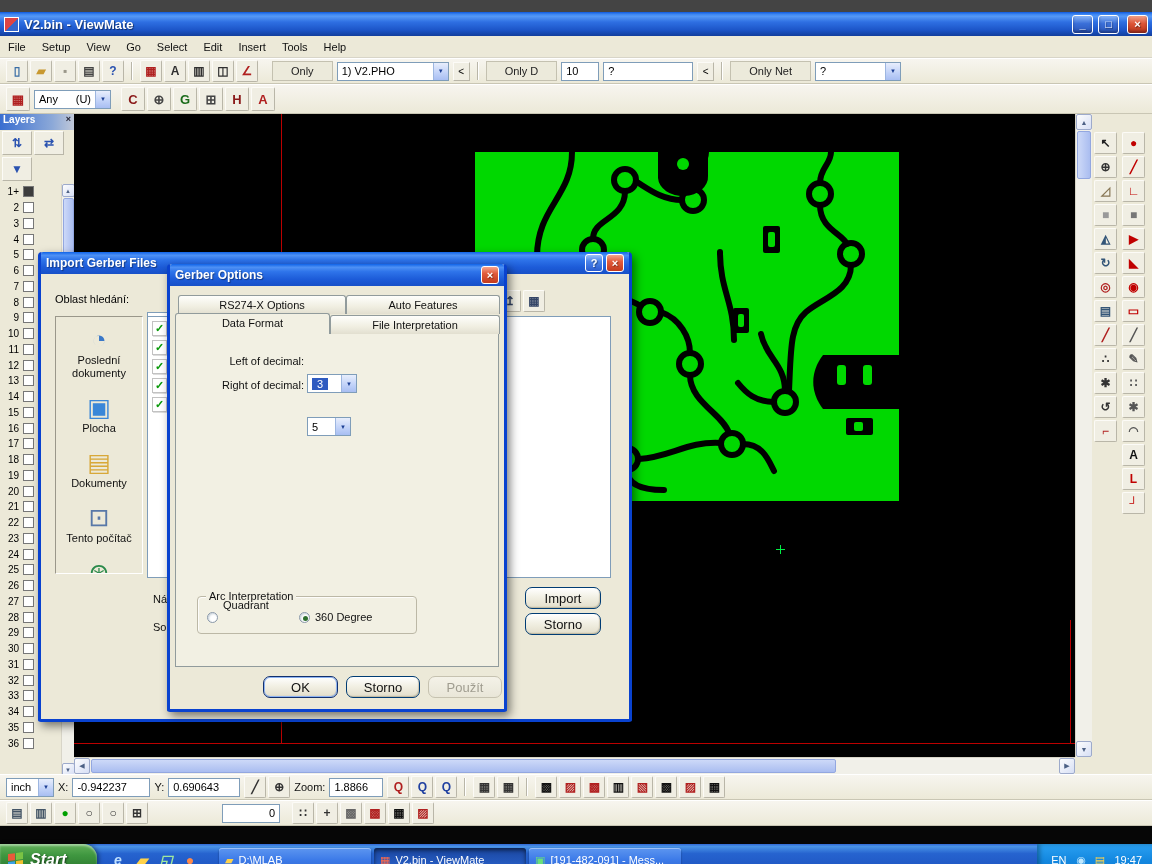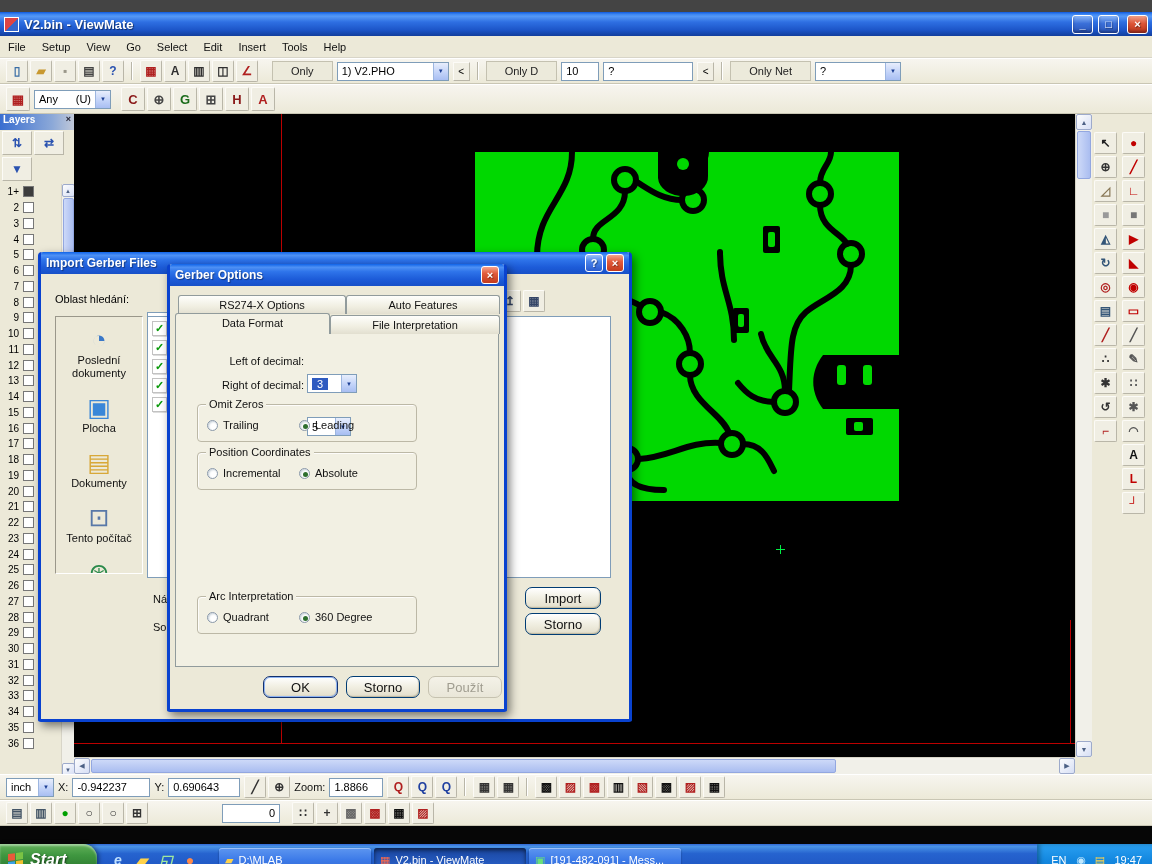--- a/index.html
+++ b/index.html
@@ -677,42 +677,28 @@
     <div class="combo abs z5" style="left:137px;top:88px;width:50px">
       <span class="cval hl">3</span>
       <span class="carrow">▼</span>
     </div>
     <span class="rlabel abs" style="left:30px;top:115px;width:104px">Right of decimal:</span>
     <div class="combo abs z5" style="left:137px;top:112px;width:44px">
       <span class="cval">5</span>
       <span class="carrow">▼</span>
     </div>
 
-    <div class="group" style="left:27px;top:140px;width:220px;height:38px">
-      <span class="gtitle">Omit Zeros</span>
-      <span class="radio" style="left:9px;top:15px"></span>
-      <span class="glabel" style="left:25px;top:14px">Trailing</span>
-      <span class="radio checkedr" style="left:101px;top:15px"></span>
-      <span class="glabel" style="left:117px;top:14px">Leading</span>
-    </div>
-
-    <div class="group" style="left:27px;top:188px;width:220px;height:38px">
-      <span class="gtitle">Position Coordinates</span>
-      <span class="radio" style="left:9px;top:15px"></span>
-      <span class="glabel" style="left:25px;top:14px">Incremental</span>
-      <span class="radio checkedr" style="left:101px;top:15px"></span>
-      <span class="glabel" style="left:117px;top:14px">Absolute</span>
-    </div>
+
 
 
 
     <div class="group" style="left:27px;top:332px;width:220px;height:38px">
       <span class="gtitle">Arc Interpretation</span>
       <span class="radio" style="left:9px;top:15px"></span>
-      <span class="glabel" style="left:25px;top:14px">Quadrant</span>
+      <span class="glabel" style="left:25px;top:2px">Quadrant</span>
       <span class="radio checkedr" style="left:101px;top:15px"></span>
       <span class="glabel" style="left:117px;top:14px">360 Degree</span>
     </div>
 
     <div class="xpbtn focused abs" style="left:93px;top:412px;width:75px;height:22px">OK</div>
     <div class="xpbtn abs" style="left:176px;top:412px;width:74px;height:22px">Storno</div>
     <div class="xpbtn disabledb abs" style="left:258px;top:412px;width:74px;height:22px">Použít</div>
   </div>
 
 </div>

